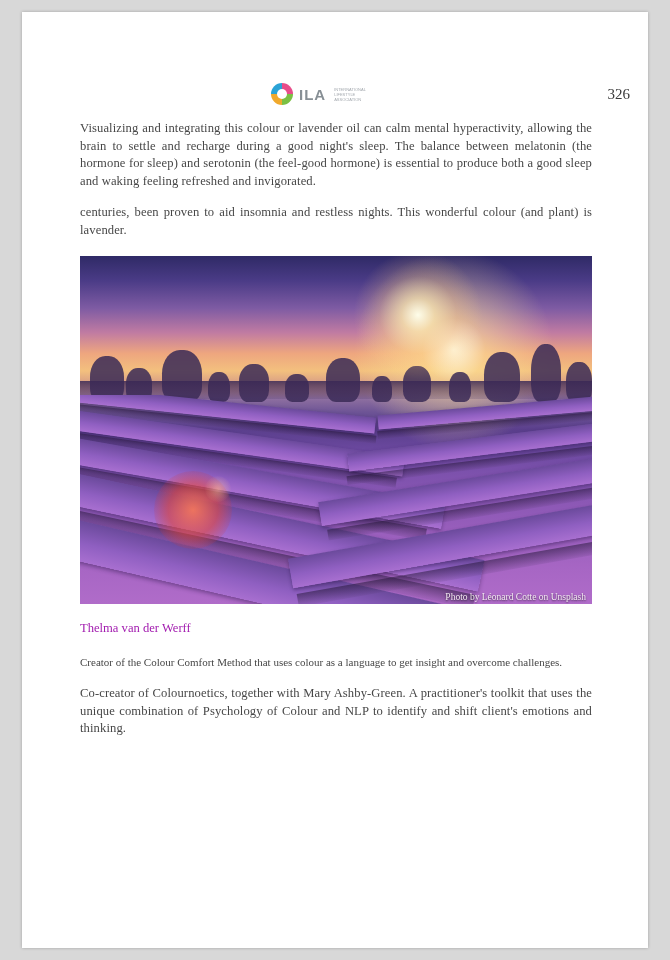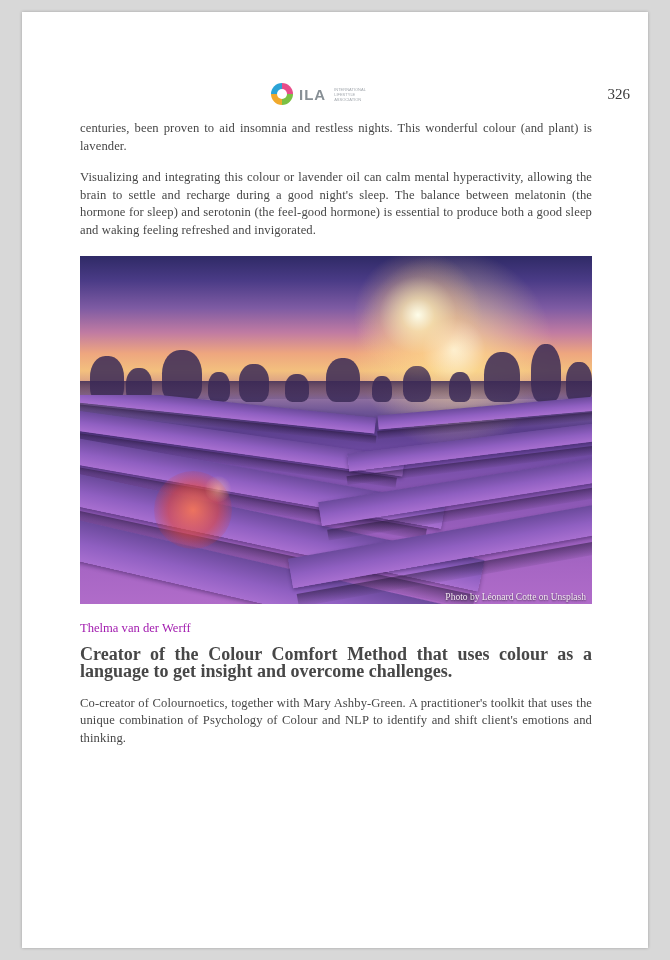--- a/index.html
+++ b/index.html
@@ -205,26 +205,25 @@
     color: #6c6c6c;
     height: 0;
   }
   .bio-name {
     margin: 0;
     font-size: 12.6px;
     line-height: 17.5px;
     color: #a21caf;
   }
   .bio-role {
-    margin: 8px 0 14px 0;
-    font-size: 18px;
+    margin: 16px 0 14px 0;
+    font-size: 11px;
     line-height: 17.5px;
     color: #474747;
     text-align: justify;
-    font-weight: bold;
   }
   .further {
     margin: 10px 0 0 10px;
     font-size: 12.6px;
     line-height: 17.5px;
     color: #474747;
   }
   a.link {
     color: #3b3bb5;
     text-decoration: underline;
@@ -247,22 +246,22 @@
       <div class="logo-text">ILA</div>
       <div class="logo-sub">INTERNATIONAL
 LIFESTYLE
 ASSOCIATION</div>
     </div>
     <div class="page-number">326</div>
   </div>
 
   <div class="content">
 
+    <p class="body">Visualizing and integrating this colour or lavender oil can calm mental hyperactivity, allowing the brain to settle and recharge during a good night's sleep. The balance between melatonin (the hormone for sleep) and serotonin (the feel-good hormone) is essential to produce both a good sleep and waking feeling refreshed and invigorated.</p>
     <p class="body">centuries, been proven to aid insomnia and restless nights. This wonderful colour (and plant) is lavender.</p>
-    <p class="body">Visualizing and integrating this colour or lavender oil can calm mental hyperactivity, allowing the brain to settle and recharge during a good night's sleep. The balance between melatonin (the hormone for sleep) and serotonin (the feel-good hormone) is essential to produce both a good sleep and waking feeling refreshed and invigorated.</p>
 
     <div class="photo-block">
       <div class="photo">
         <div class="sky-trees">
           <span class="tree" style="left:2%;  width:34px; height:46px;"></span>
           <span class="tree" style="left:9%;  width:26px; height:34px;"></span>
           <span class="tree" style="left:16%; width:40px; height:52px;"></span>
           <span class="tree" style="left:25%; width:22px; height:30px;"></span>
           <span class="tree" style="left:31%; width:30px; height:38px;"></span>
           <span class="tree" style="left:40%; width:24px; height:28px;"></span>

